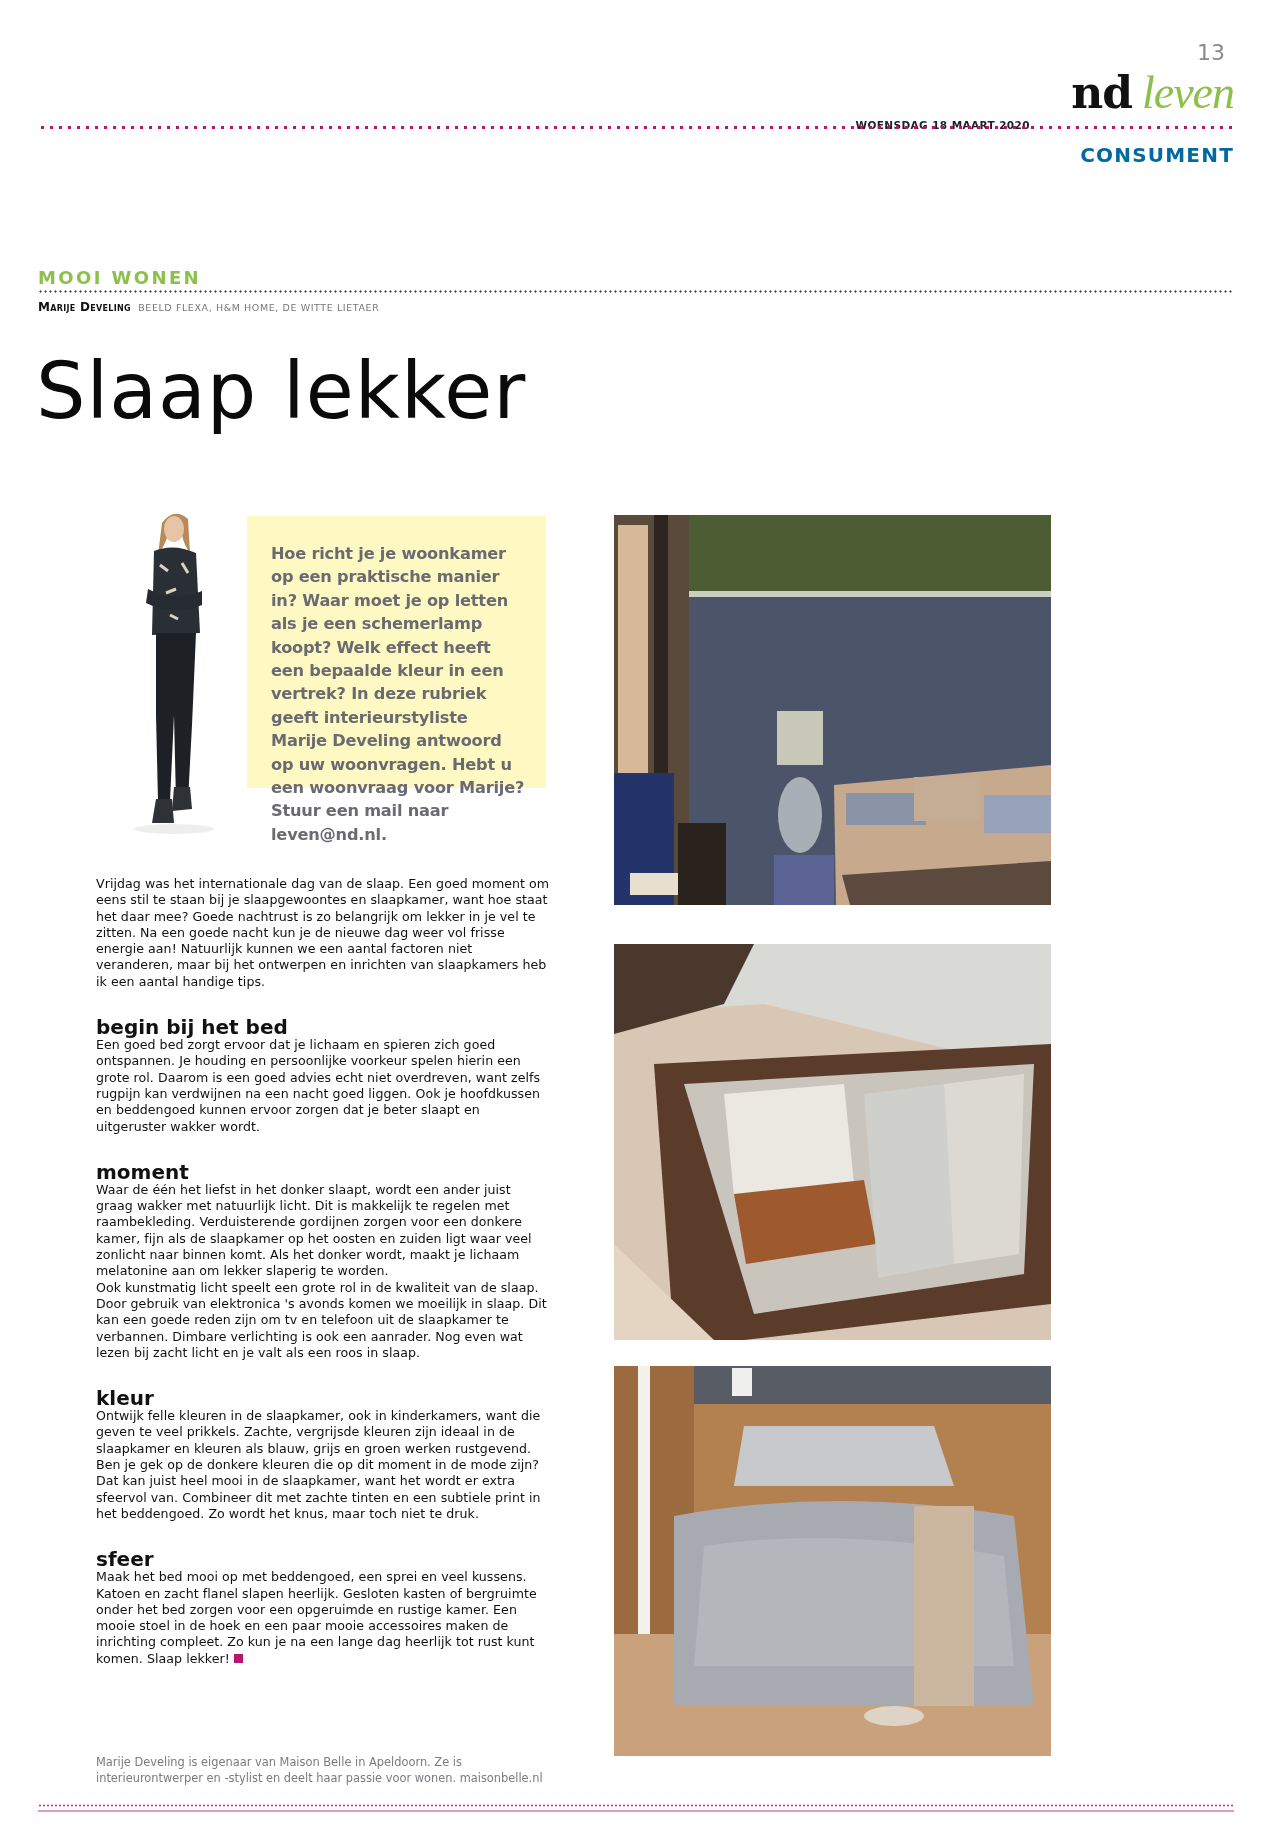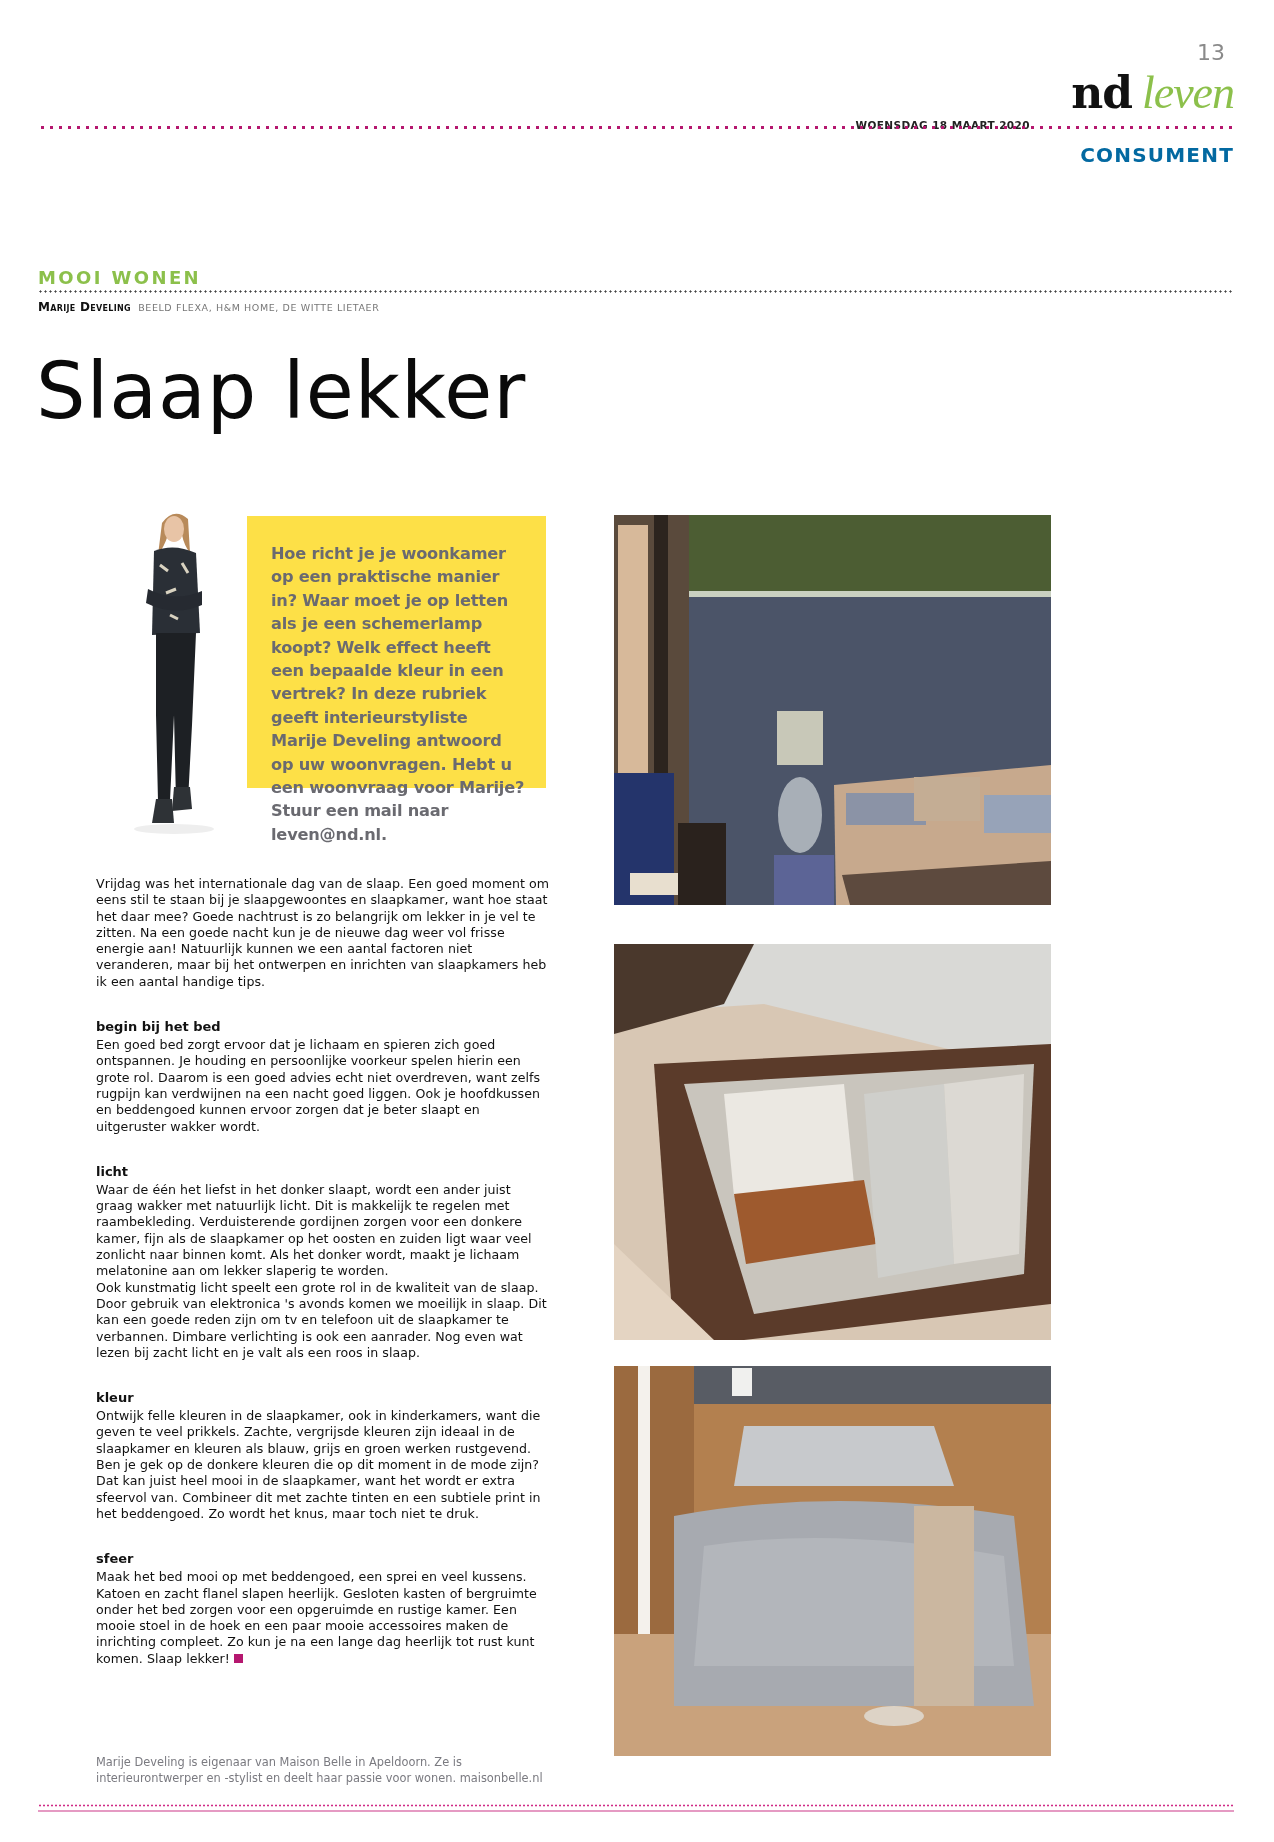--- a/index.html
+++ b/index.html
@@ -28,27 +28,27 @@
   .byline-author { font-weight: bold; font-variant: small-caps; font-size: 12px; color: #111; letter-spacing: 0.3px; margin-top: 20px; }
   .byline-credits { color: #777; letter-spacing: 0.6px; font-size: 9.5px; margin-left: 4px; text-transform: uppercase; }
 
   
   .headline { left: 36px; top: 352px; font-family: "DejaVu Sans", sans-serif; font-size: 78px; font-weight: normal; color: #0a0a0a; letter-spacing: 1px; line-height: 1; }
 
   
   .portrait { left: 112px; top: 505px; width: 136px; height: 330px; }
 
   
-  .intro-box { left: 247px; top: 516px; width: 299px; height: 272px; background: #fde047; padding: 26px 18px 0 24px; }
+  .intro-box { left: 247px; top: 516px; width: 299px; height: 272px; background: #fef9c3; padding: 26px 18px 0 24px; }
   .intro-text { font-size: 16.2px; font-weight: bold; color: #6a6a70; line-height: 23.4px; font-family: "DejaVu Sans", sans-serif; letter-spacing: -0.2px; }
 
   
   .body-col { left: 96px; top: 876px; width: 455px; }
   .para { font-size: 12.6px; line-height: 16.3px; color: #111; letter-spacing: 0.05px; }
-  .subhead { font-size: 13px; font-weight: bold; color: #111; margin-top: 27px; line-height: 20px; }
+  .subhead { font-size: 20px; font-weight: bold; color: #111; margin-top: 27px; line-height: 20px; }
   .end-mark { display: inline-block; width: 9px; height: 9px; background: #b5176f; margin-left: 4px; vertical-align: 0px; }
   .bio { left: 96px; top: 1714px; width: 460px; font-size: 11.4px; line-height: 16.4px; color: #7a7a80; margin-top: 40px; }
 
   
   .photo { left: 614px; width: 437px; overflow: hidden; }
   .photo1 { top: 515px; height: 390px; }
   .photo2 { top: 944px; height: 396px; }
   .photo3 { top: 1366px; height: 390px; }
   .photo svg { display: block; width: 100%; height: 100%; }
 
@@ -101,21 +101,21 @@
 <div class="abs intro-box">
   <p class="intro-text">Hoe richt je je woonkamer op een praktische manier in? Waar moet je op letten als je een schemerlamp koopt? Welk effect heeft een bepaalde kleur in een vertrek? In deze rubriek geeft interieurstyliste Marije Develing antwoord op uw woonvragen. Hebt u een woonvraag voor Marije? Stuur een mail naar leven@nd.nl.</p>
 </div>
 
 <div class="abs body-col">
   <p class="para">Vrijdag was het internationale dag van de slaap. Een goed moment om eens stil te staan bij je slaapgewoontes en slaapkamer, want hoe staat het daar mee? Goede nachtrust is zo belangrijk om lekker in je vel te zitten. Na een goede nacht kun je de nieuwe dag weer vol frisse energie aan! Natuurlijk kunnen we een aantal factoren niet veranderen, maar bij het ontwerpen en inrichten van slaapkamers heb ik een aantal handige tips.</p>
 
   <h3 class="subhead">begin bij het bed</h3>
   <p class="para">Een goed bed zorgt ervoor dat je lichaam en spieren zich goed ontspannen. Je houding en persoonlijke voorkeur spelen hierin een grote rol. Daarom is een goed advies echt niet overdreven, want zelfs rugpijn kan verdwijnen na een nacht goed liggen. Ook je hoofdkussen en beddengoed kunnen ervoor zorgen dat je beter slaapt en uitgeruster wakker wordt.</p>
 
-  <h3 class="subhead">licht</h3>
+  <h3 class="subhead">moment</h3>
   <p class="para">Waar de één het liefst in het donker slaapt, wordt een ander juist graag wakker met natuurlijk licht. Dit is makkelijk te regelen met raambekleding. Verduisterende gordijnen zorgen voor een donkere kamer, fijn als de slaapkamer op het oosten en zuiden ligt waar veel zonlicht naar binnen komt. Als het donker wordt, maakt je lichaam melatonine aan om lekker slaperig te worden.</p>
   <p class="para">Ook kunstmatig licht speelt een grote rol in de kwaliteit van de slaap. Door gebruik van elektronica 's avonds komen we moeilijk in slaap. Dit kan een goede reden zijn om tv en telefoon uit de slaapkamer te verbannen. Dimbare verlichting is ook een aanrader. Nog even wat lezen bij zacht licht en je valt als een roos in slaap.</p>
 
   <h3 class="subhead">kleur</h3>
   <p class="para">Ontwijk felle kleuren in de slaapkamer, ook in kinderkamers, want die geven te veel prikkels. Zachte, vergrijsde kleuren zijn ideaal in de slaapkamer en kleuren als blauw, grijs en groen werken rustgevend. Ben je gek op de donkere kleuren die op dit moment in de mode zijn? Dat kan juist heel mooi in de slaapkamer, want het wordt er extra sfeervol van. Combineer dit met zachte tinten en een subtiele print in het beddengoed. Zo wordt het knus, maar toch niet te druk.</p>
 
   <h3 class="subhead">sfeer</h3>
   <p class="para"><span>Maak het bed mooi op met beddengoed, een sprei en veel kussens. Katoen en zacht flanel slapen heerlijk. Gesloten kasten of bergruimte onder het bed zorgen voor een opgeruimde en rustige kamer. Een mooie stoel in de hoek en een paar mooie accessoires maken de inrichting compleet. Zo kun je na een lange dag heerlijk tot rust kunt komen. Slaap lekker!</span><span class="end-mark"></span></p>
 </div>
 

